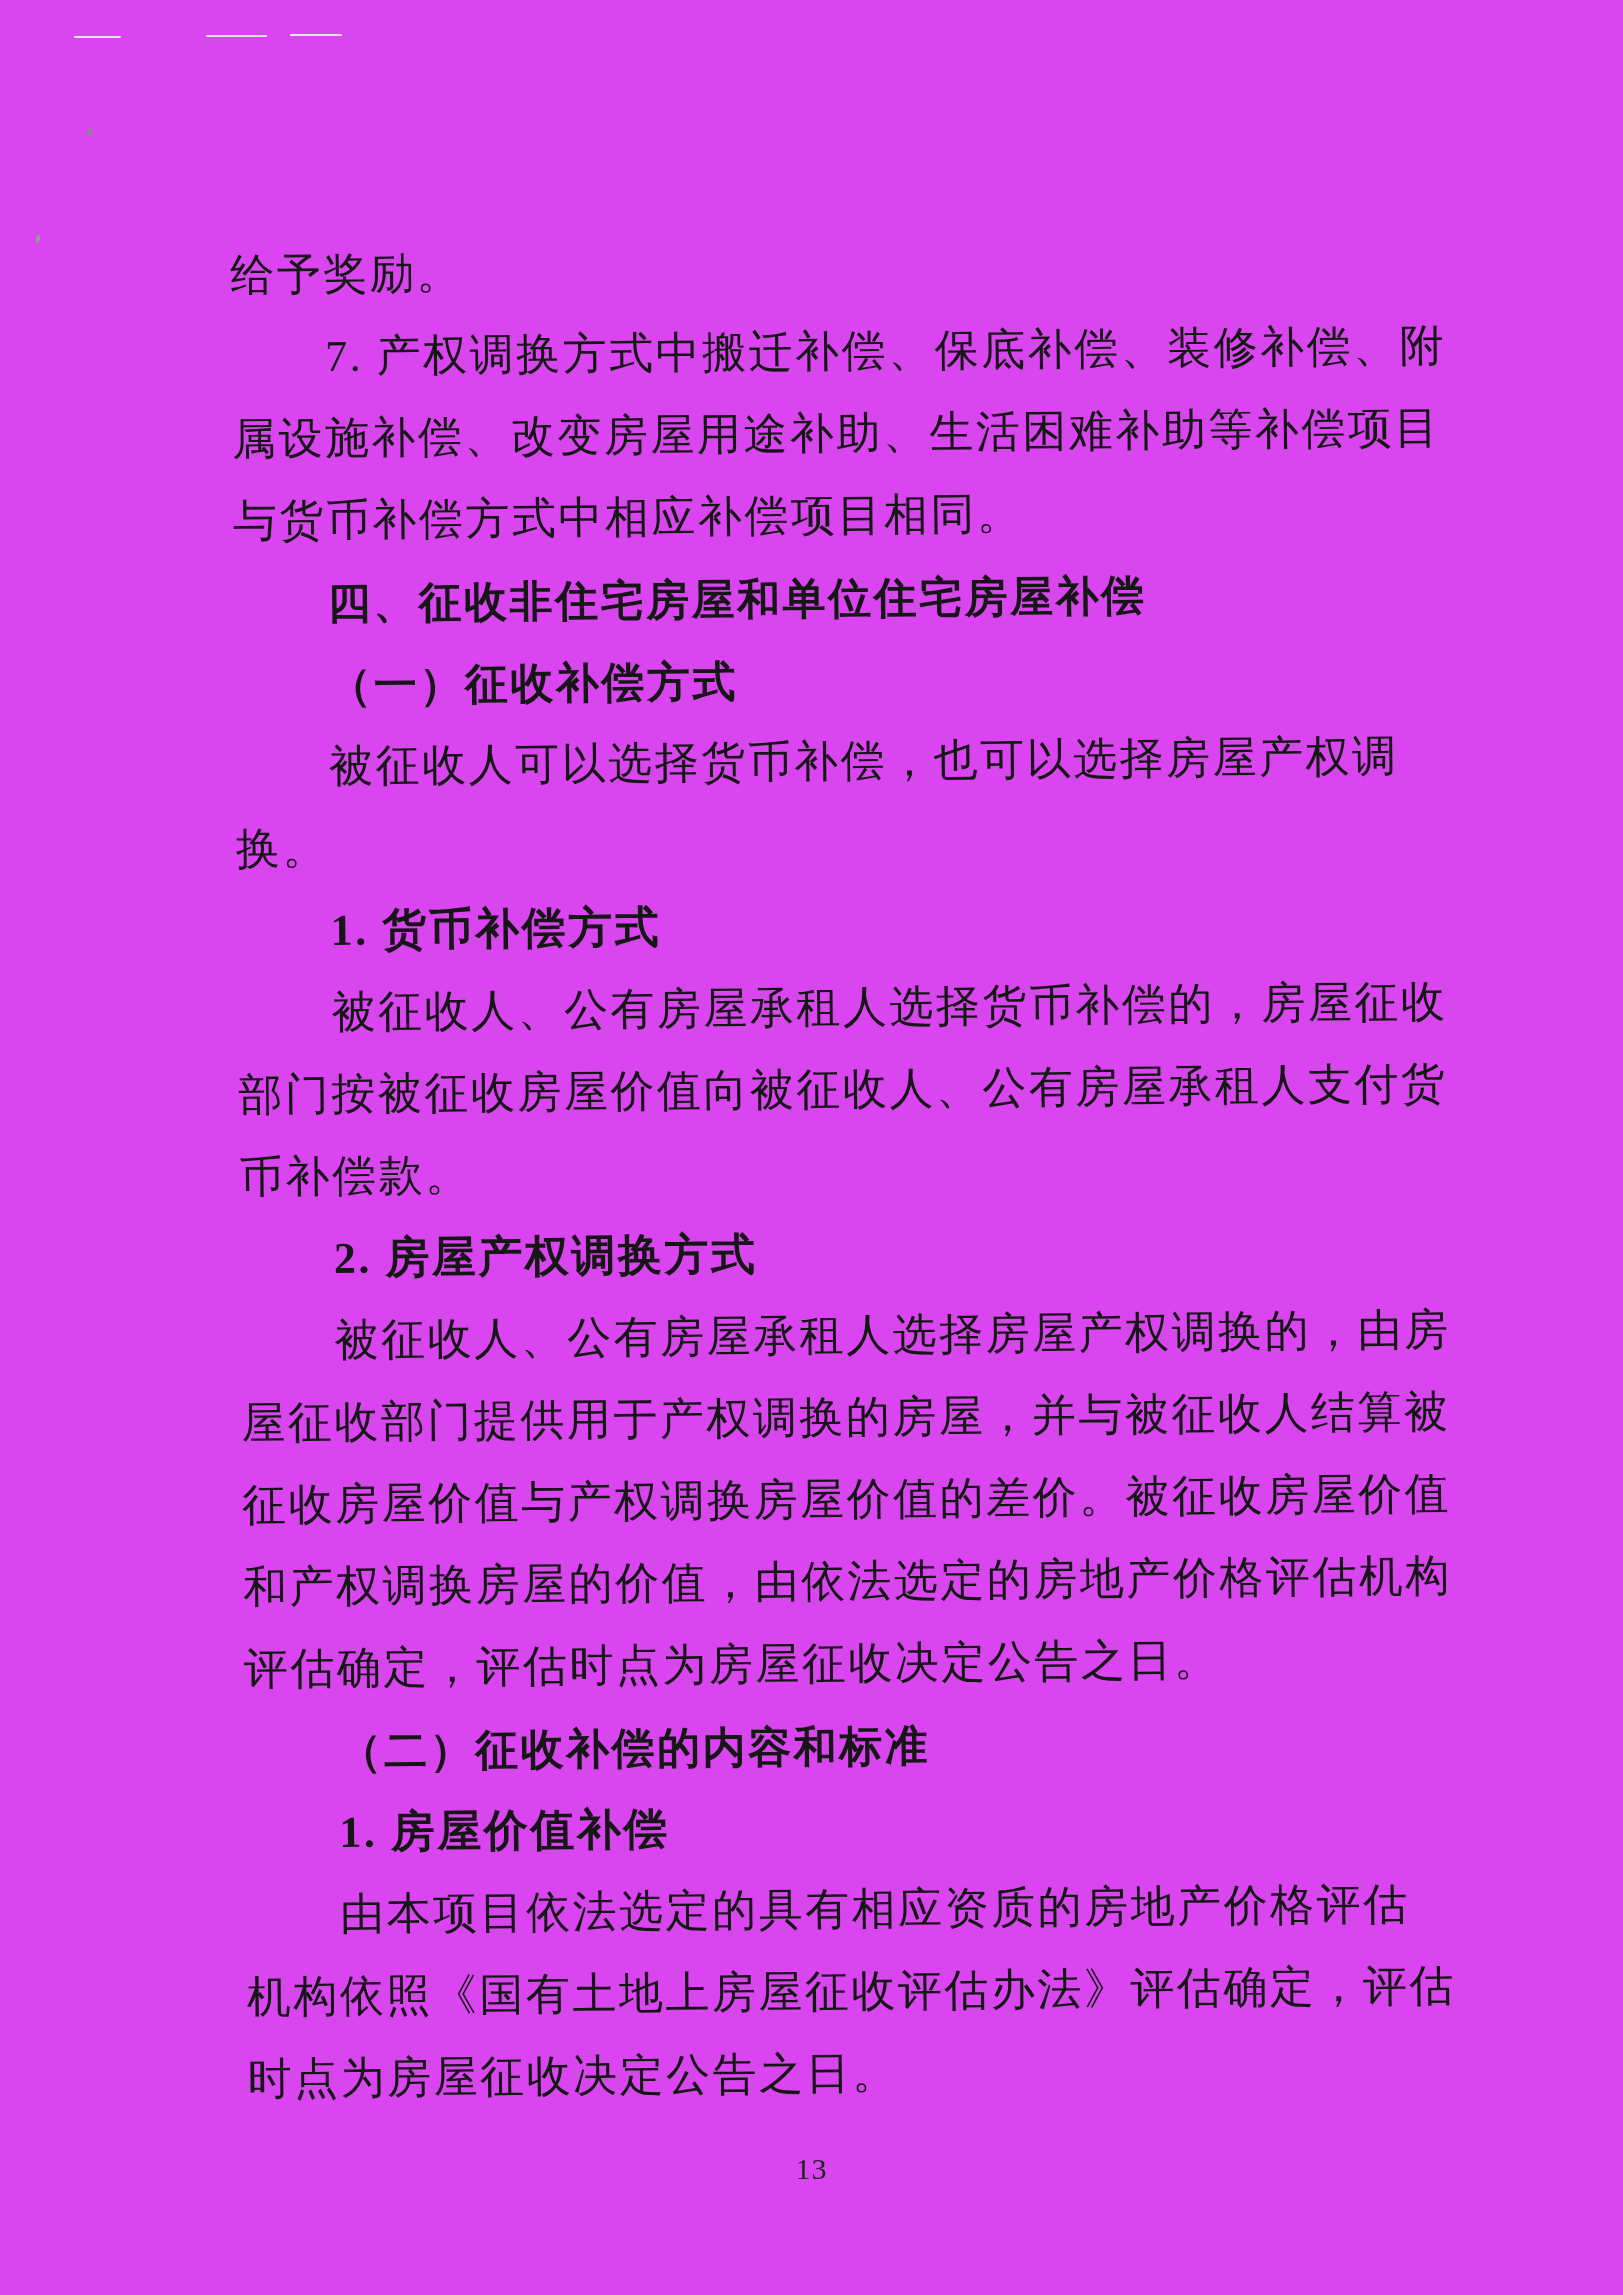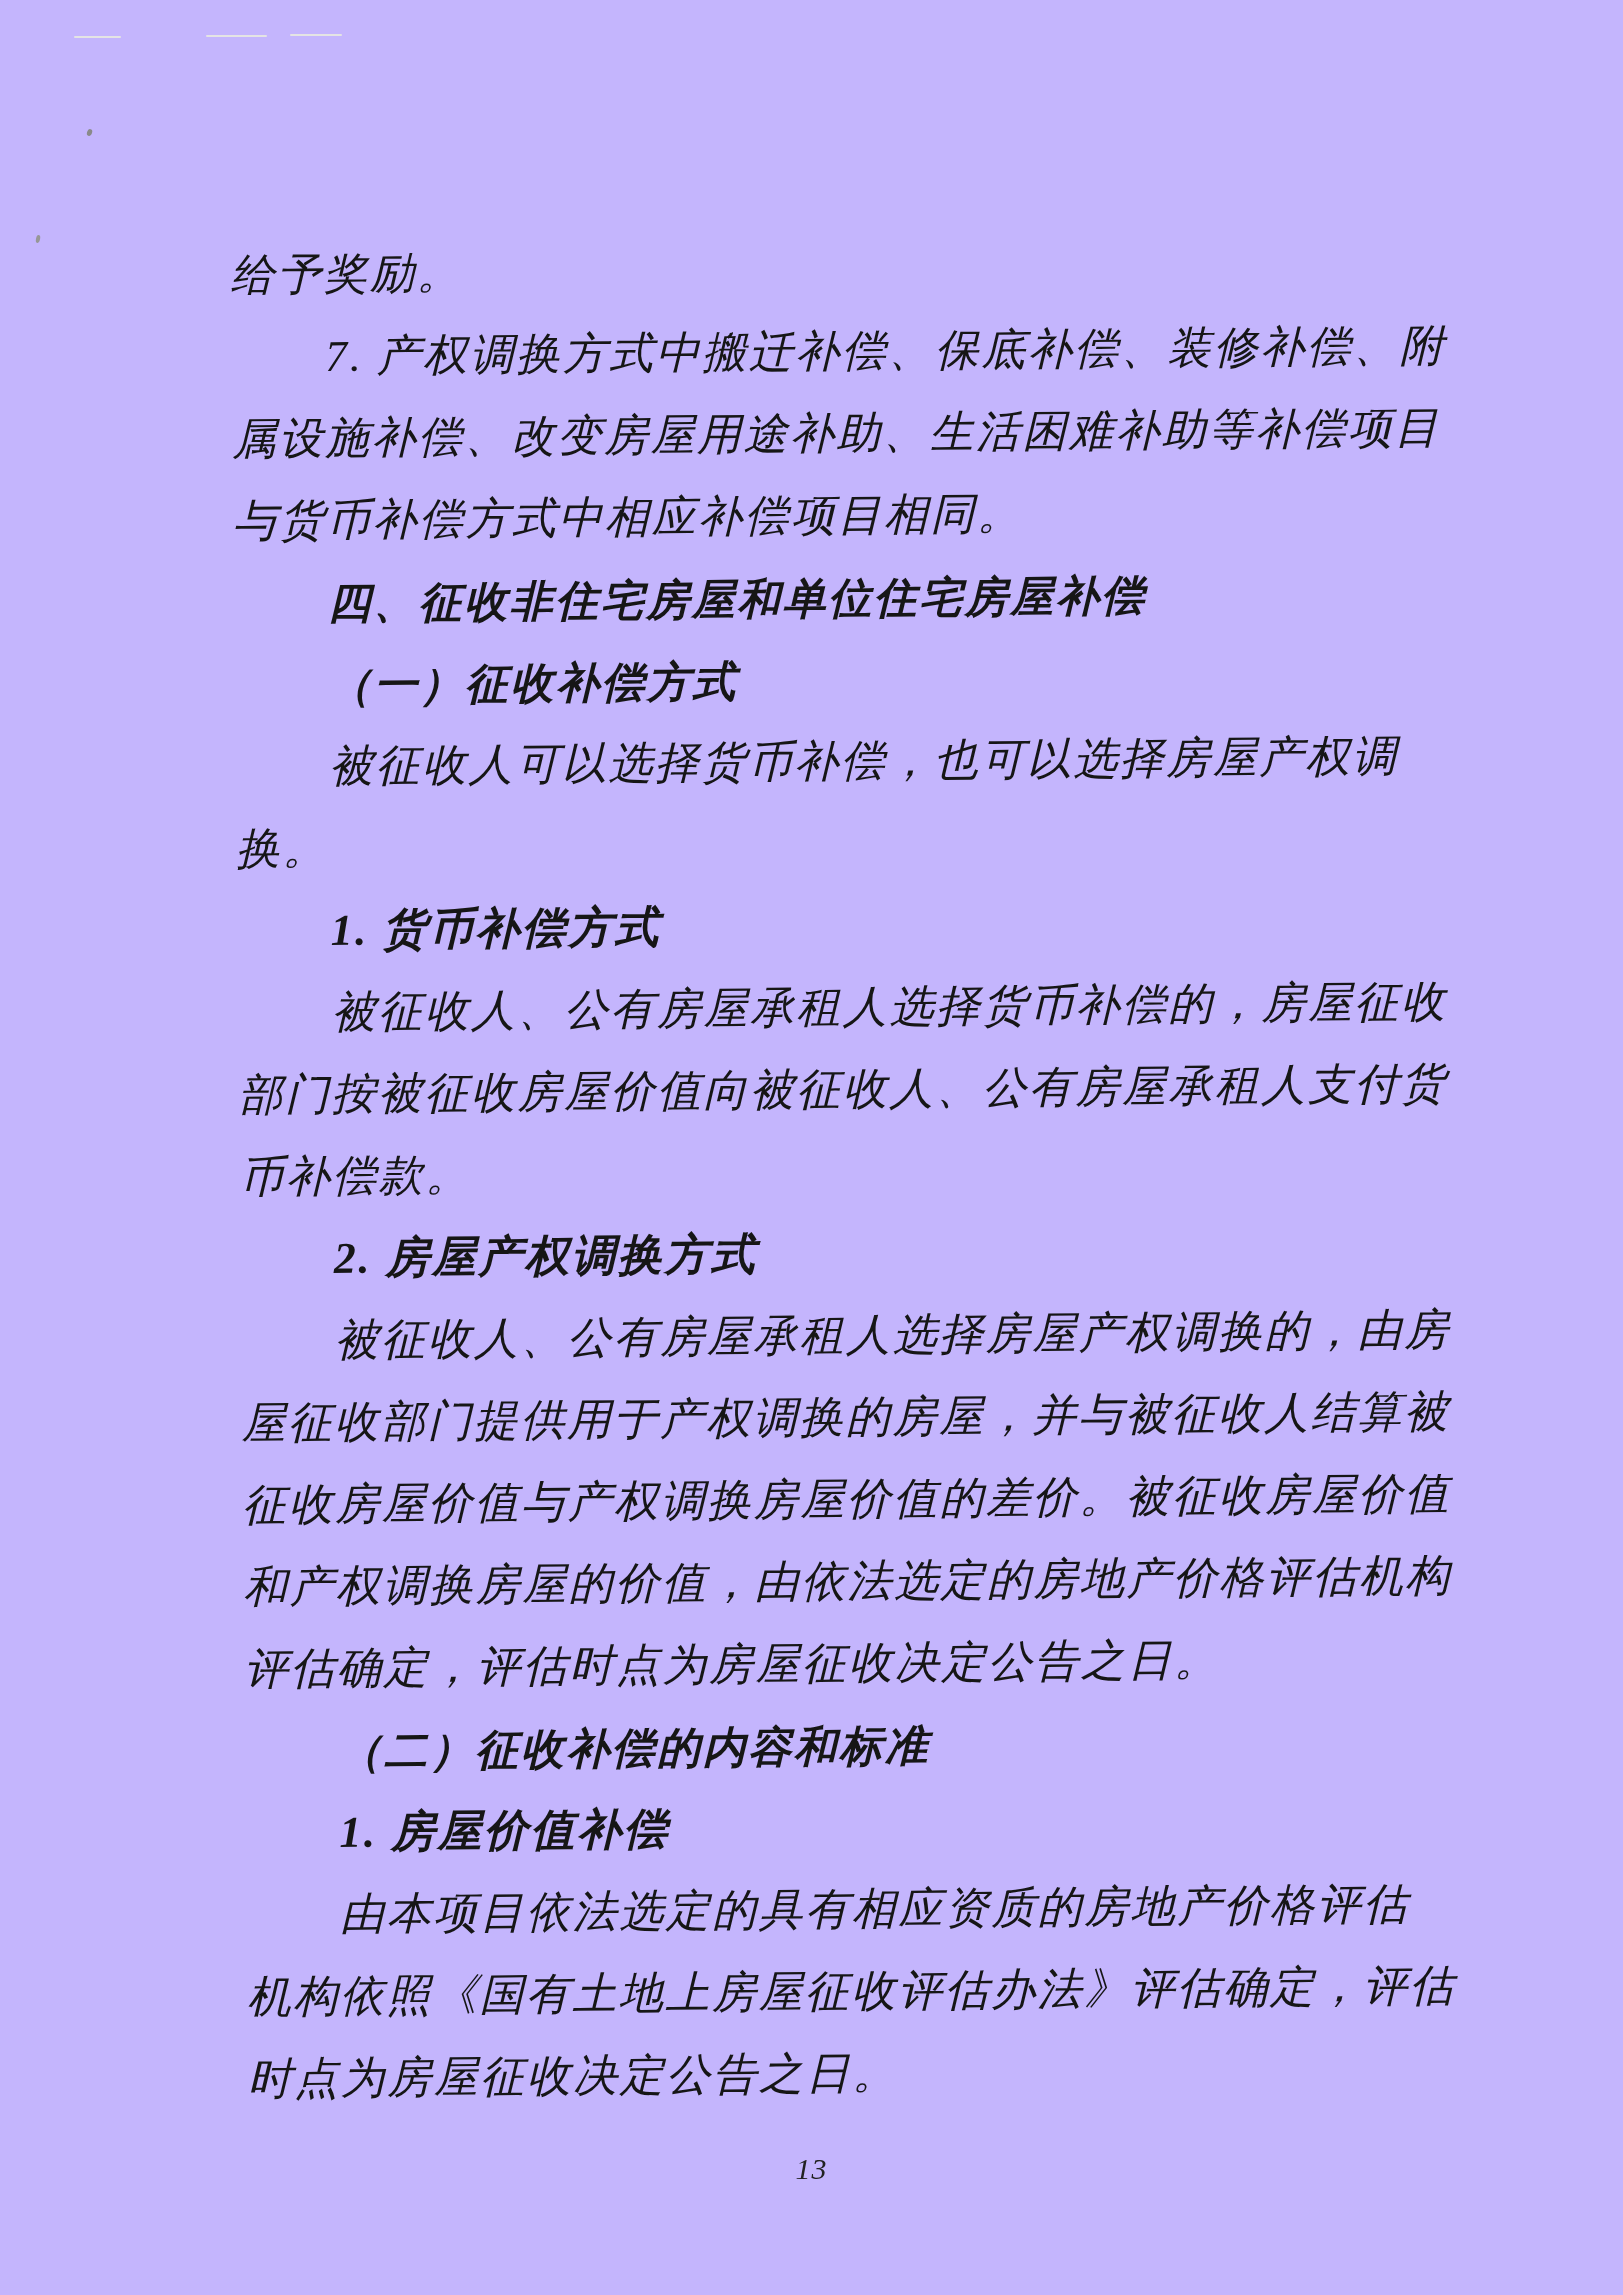--- a/index.html
+++ b/index.html
@@ -7,22 +7,21 @@
     width: 1623px;
     height: 2295px;
     background: #ffffff;
     position: relative;
     overflow: hidden;
     font-family: "Liberation Serif", "DejaVu Serif", serif;
   }
   .page {
     position: absolute;
     inset: 0;
-    background: #c4b5fd;
-    font-style: italic;
+    background: #d946ef;
   }
   .content {
     position: absolute;
     left: 230px;
     top: 229px;
     width: 1242px;
     color: #161616;
     transform: rotate(-0.55deg);
     transform-origin: 50% 0;
   }

